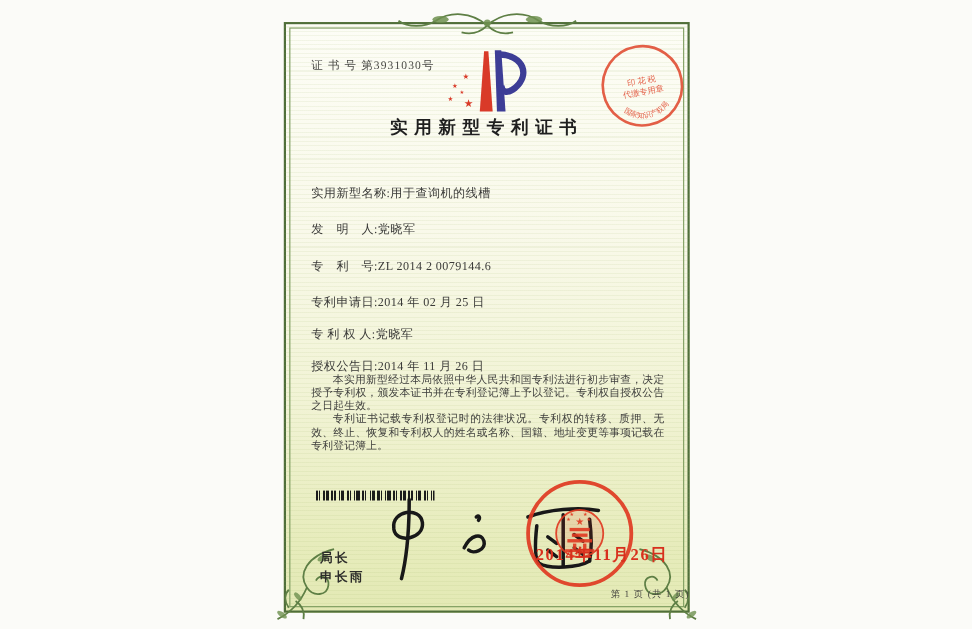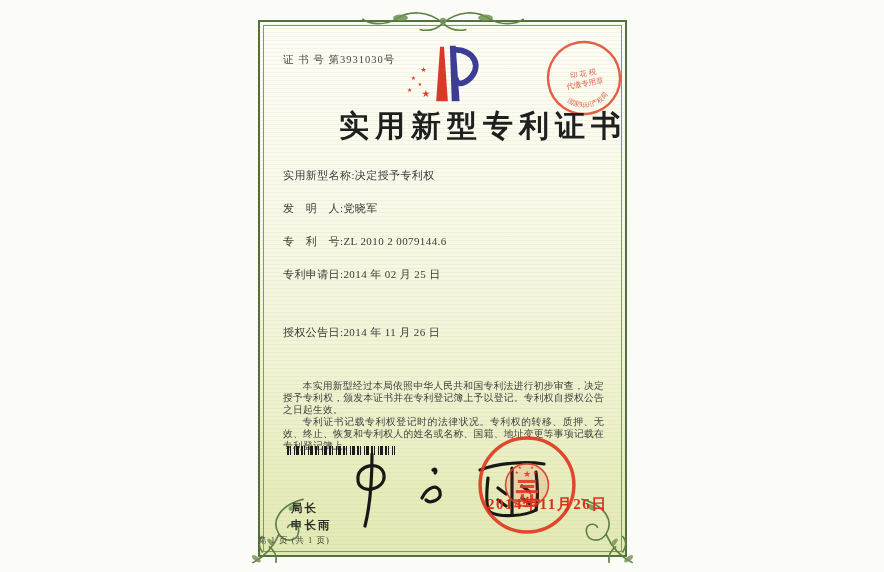--- a/index.html
+++ b/index.html
@@ -22,35 +22,35 @@
 
   
   .flor { position:absolute; pointer-events:none; }
   .flor.top { left:50%; top:-12px; transform:translateX(-50%); width:170px; height:28px; }
   .flor.bl { left:-10px; bottom:-10px; width:62px; height:72px; }
   .flor.br { right:-10px; bottom:-10px; width:62px; height:72px; transform:scaleX(-1); }
 
   
   .cert-no { position:absolute; left:25px; top:33px; font-size:10.5px; color:#4a4a46; letter-spacing:1px; }
   .logo { position:absolute; left:146px; top:22px; width:78px; height:64px; }
-  .title { position:absolute; left:0; top:86px; width:100%; text-align:right;
-           font-size:30px; font-weight:bold; letter-spacing:6px; color:#1f1f1f; white-space:nowrap; }
+  .title { position:absolute; left:0; top:86px; width:100%; text-align:center;
+           font-size:16px; font-weight:bold; letter-spacing:6px; color:#1f1f1f; white-space:nowrap; }
 
   
   .tax-stamp { position:absolute; left:284px; top:16px; width:84px; height:84px;
                transform:rotate(-10deg); opacity:0.88; }
 
   
   .frow { position:absolute; left:25px; width:330px; font-size:11px; color:#3a3a38;
           letter-spacing:0.4px; white-space:nowrap; }
   .f0{top:148px} .f1{top:181px} .f2{top:214px} .f3{top:247px} .f4{top:276px} .f5{top:305px}
   .frow .lbl { margin-right:0; }
 
   
-  .paras { position:absolute; left:25px; top:320px; width:321px;margin-top:40px; }
+  .paras { position:absolute; left:25px; top:320px; width:321px; }
   .paras p { font-size:9.8px; line-height:11.9px; color:#3e3e3c; text-align:justify;
              text-indent:2em; letter-spacing:0.2px; }
 
   
   .barcode { position:absolute; left:29px; top:426px; width:108px; height:9px;
     background:repeating-linear-gradient(90deg,
       #1b1b1b 0 2px, rgba(0,0,0,0) 2px 3px,
       #1b1b1b 3px 4px, rgba(0,0,0,0) 4px 7px,
       #1b1b1b 7px 8px, rgba(0,0,0,0) 8px 9px,
       #1b1b1b 9px 12px, rgba(0,0,0,0) 12px 14px); }
@@ -58,21 +58,21 @@
   
   .signer { position:absolute; left:33px; top:455px; font-size:11.5px; font-weight:bold;
             color:#2c2c2a; line-height:17px; letter-spacing:2px;margin-top:25px; }
   .signature { position:absolute; left:72px; top:428px; width:238px; height:86px; }
 
   
   .seal { position:absolute; left:218px; top:414px; width:102px; height:102px; opacity:0.92; }
   .seal-date { position:absolute; left:229px; top:475px; font-size:15px; color:#d8301d;
                letter-spacing:1.5px; font-weight:bold; white-space:nowrap; }
 
-  .footer { position:absolute; left:0; top:515px; width:100%; text-align:left;
+  .footer { position:absolute; left:0; top:515px; width:100%; text-align:right;
             font-size:8.5px; color:#45453f; letter-spacing:1px; }
 </style>
 </head>
 <body>
 
 <div class="stage">
   <div class="cert">
 
     <div class="frame">
       <div class="frame-inner"></div>
@@ -146,30 +146,33 @@
       <text font-size="6.6" fill="#e04a30">
         <textPath href="#arcB" startOffset="50%" text-anchor="middle">国家知识产权局</textPath>
       </text>
       <text x="42" y="40" font-size="7.5" fill="#e04a30" text-anchor="middle">印 花 税</text>
       <text x="42" y="50" font-size="7.5" fill="#e04a30" text-anchor="middle">代缴专用章</text>
     </svg>
 
     <div class="title">实用新型专利证书</div>
 
     <div class="frow f0">
-      <span class="lbl">实用新型名称:</span><span>决定授予专利权</span>
+      <span class="lbl">实用新型名称:</span><span>用于查询机的线槽</span>
     </div>
     <div class="frow f1">
       <span class="lbl">发　明　人:</span><span>党晓军</span>
     </div>
     <div class="frow f2">
-      <span class="lbl">专　利　号:</span><span>ZL 2010 2 0079144.6</span>
+      <span class="lbl">专　利　号:</span><span>ZL 2014 2 0079144.6</span>
     </div>
     <div class="frow f3">
       <span class="lbl">专利申请日:</span><span>2014 年 02 月 25 日</span>
+    </div>
+    <div class="frow f4">
+      <span class="lbl">专 利 权 人:</span><span>党晓军</span>
     </div>
     <div class="frow f5">
       <span class="lbl">授权公告日:</span><span>2014 年 11 月 26 日</span>
     </div>
 
     <div class="paras">
       <p>本实用新型经过本局依照中华人民共和国专利法进行初步审查，决定授予专利权，颁发本证书并在专利登记簿上予以登记。专利权自授权公告之日起生效。</p>
       <p>专利证书记载专利权登记时的法律状况。专利权的转移、质押、无效、终止、恢复和专利权人的姓名或名称、国籍、地址变更等事项记载在专利登记簿上。</p>
     </div>
 

